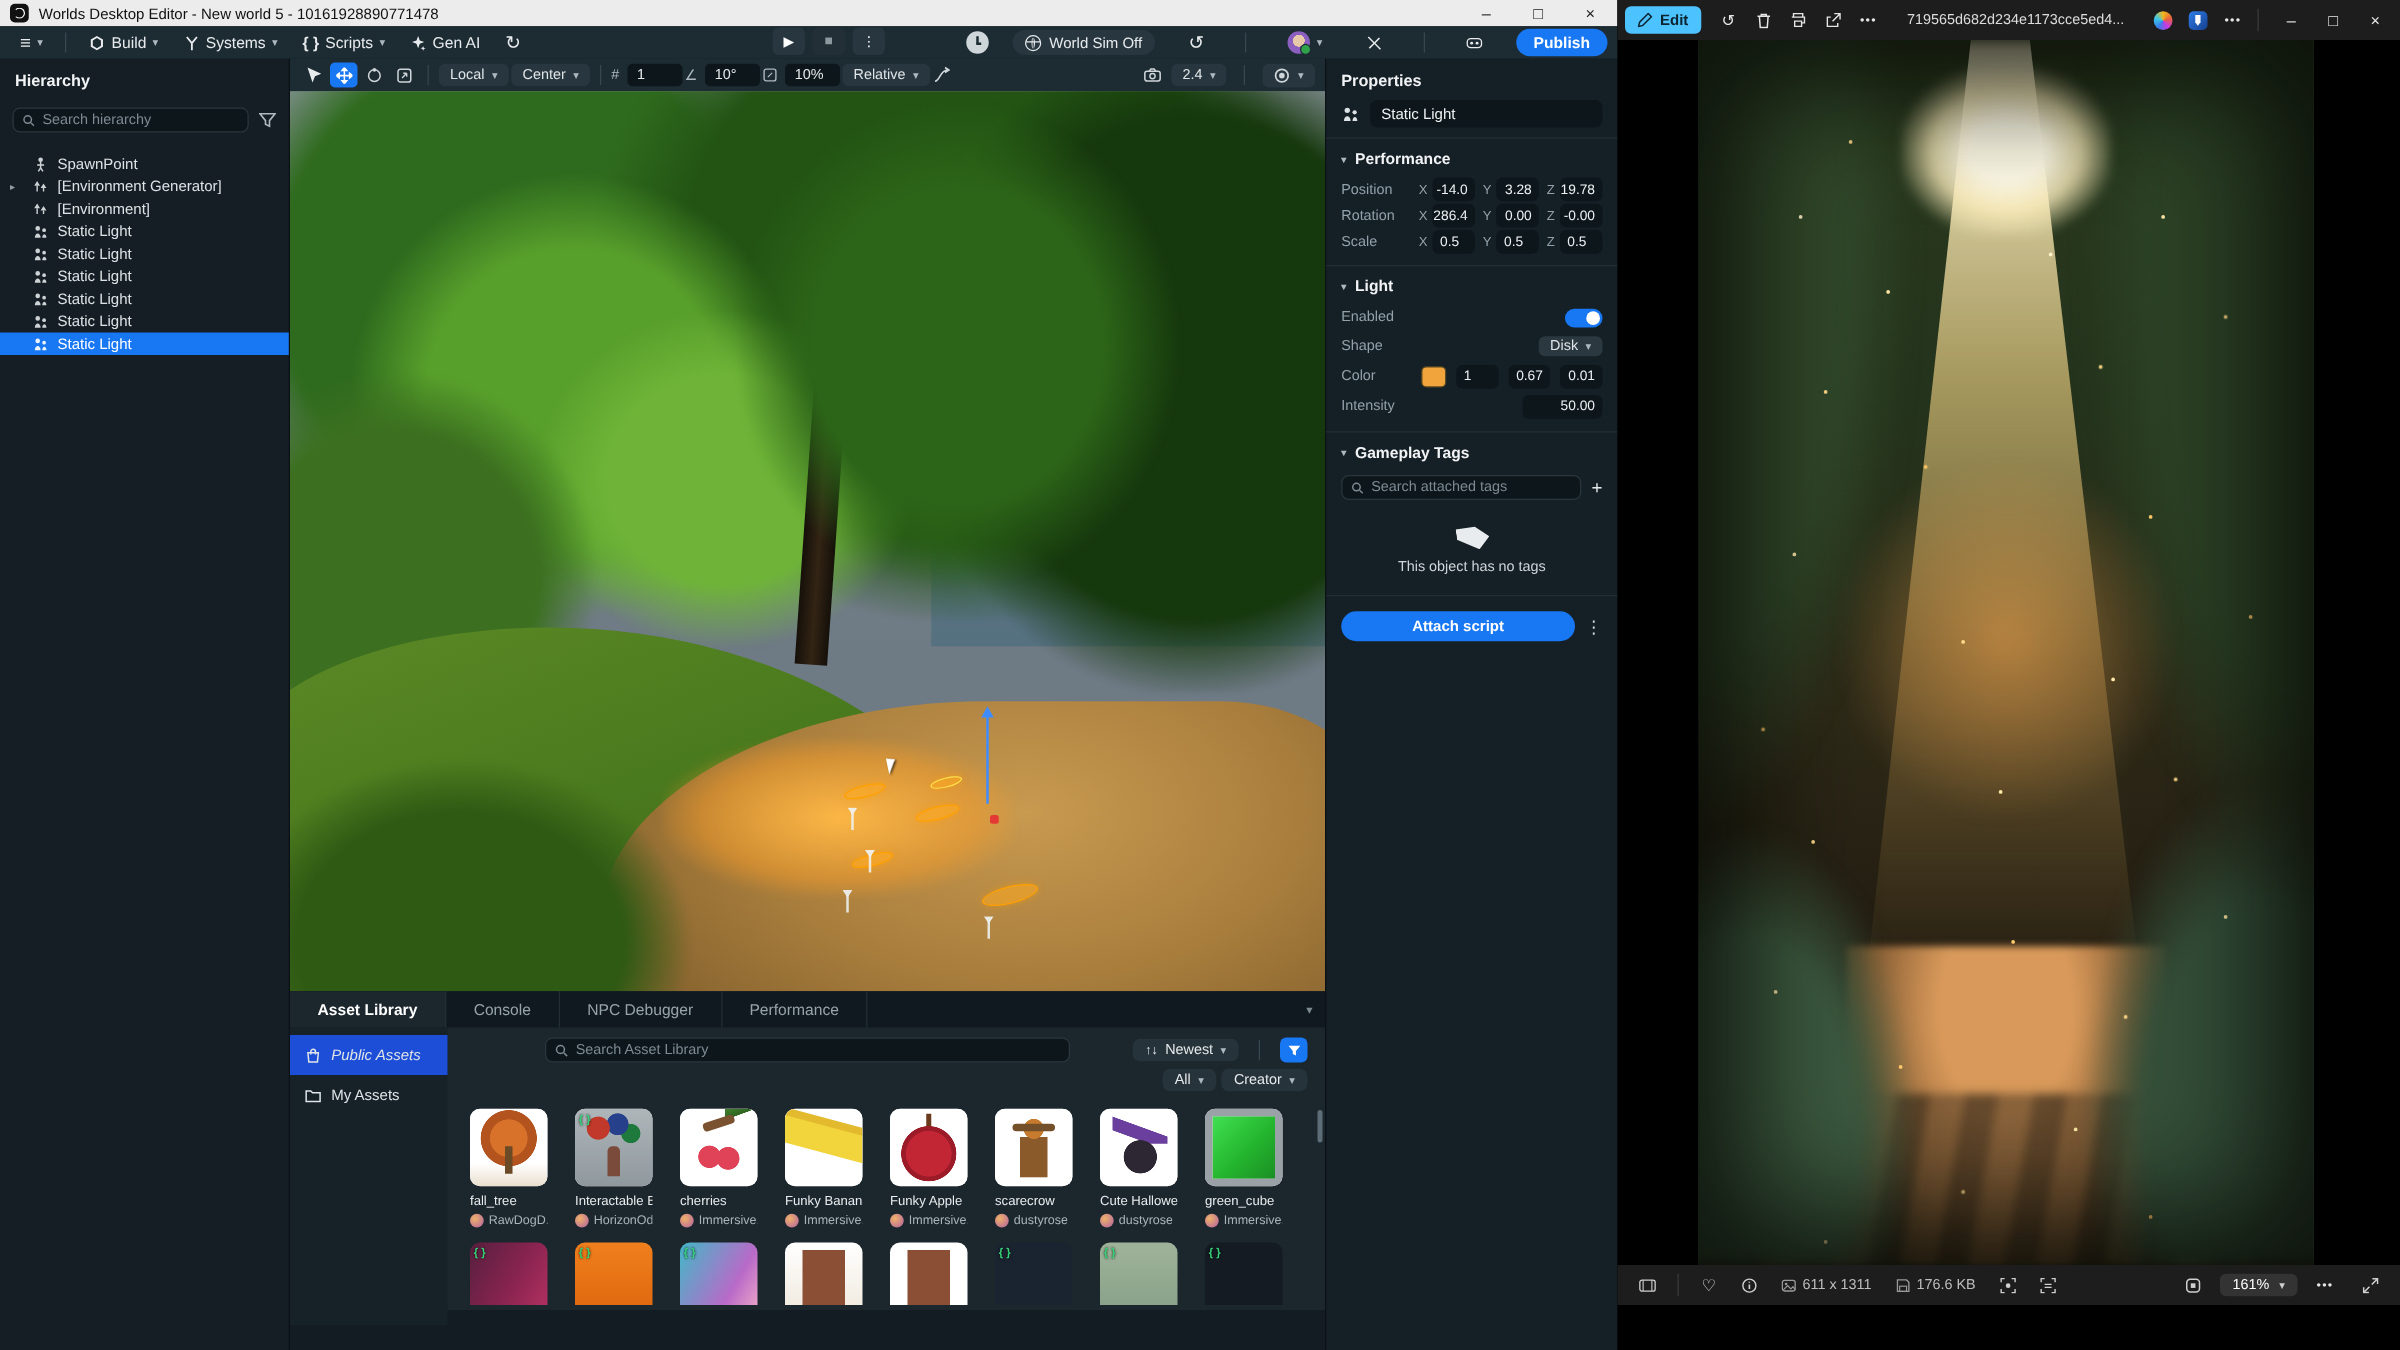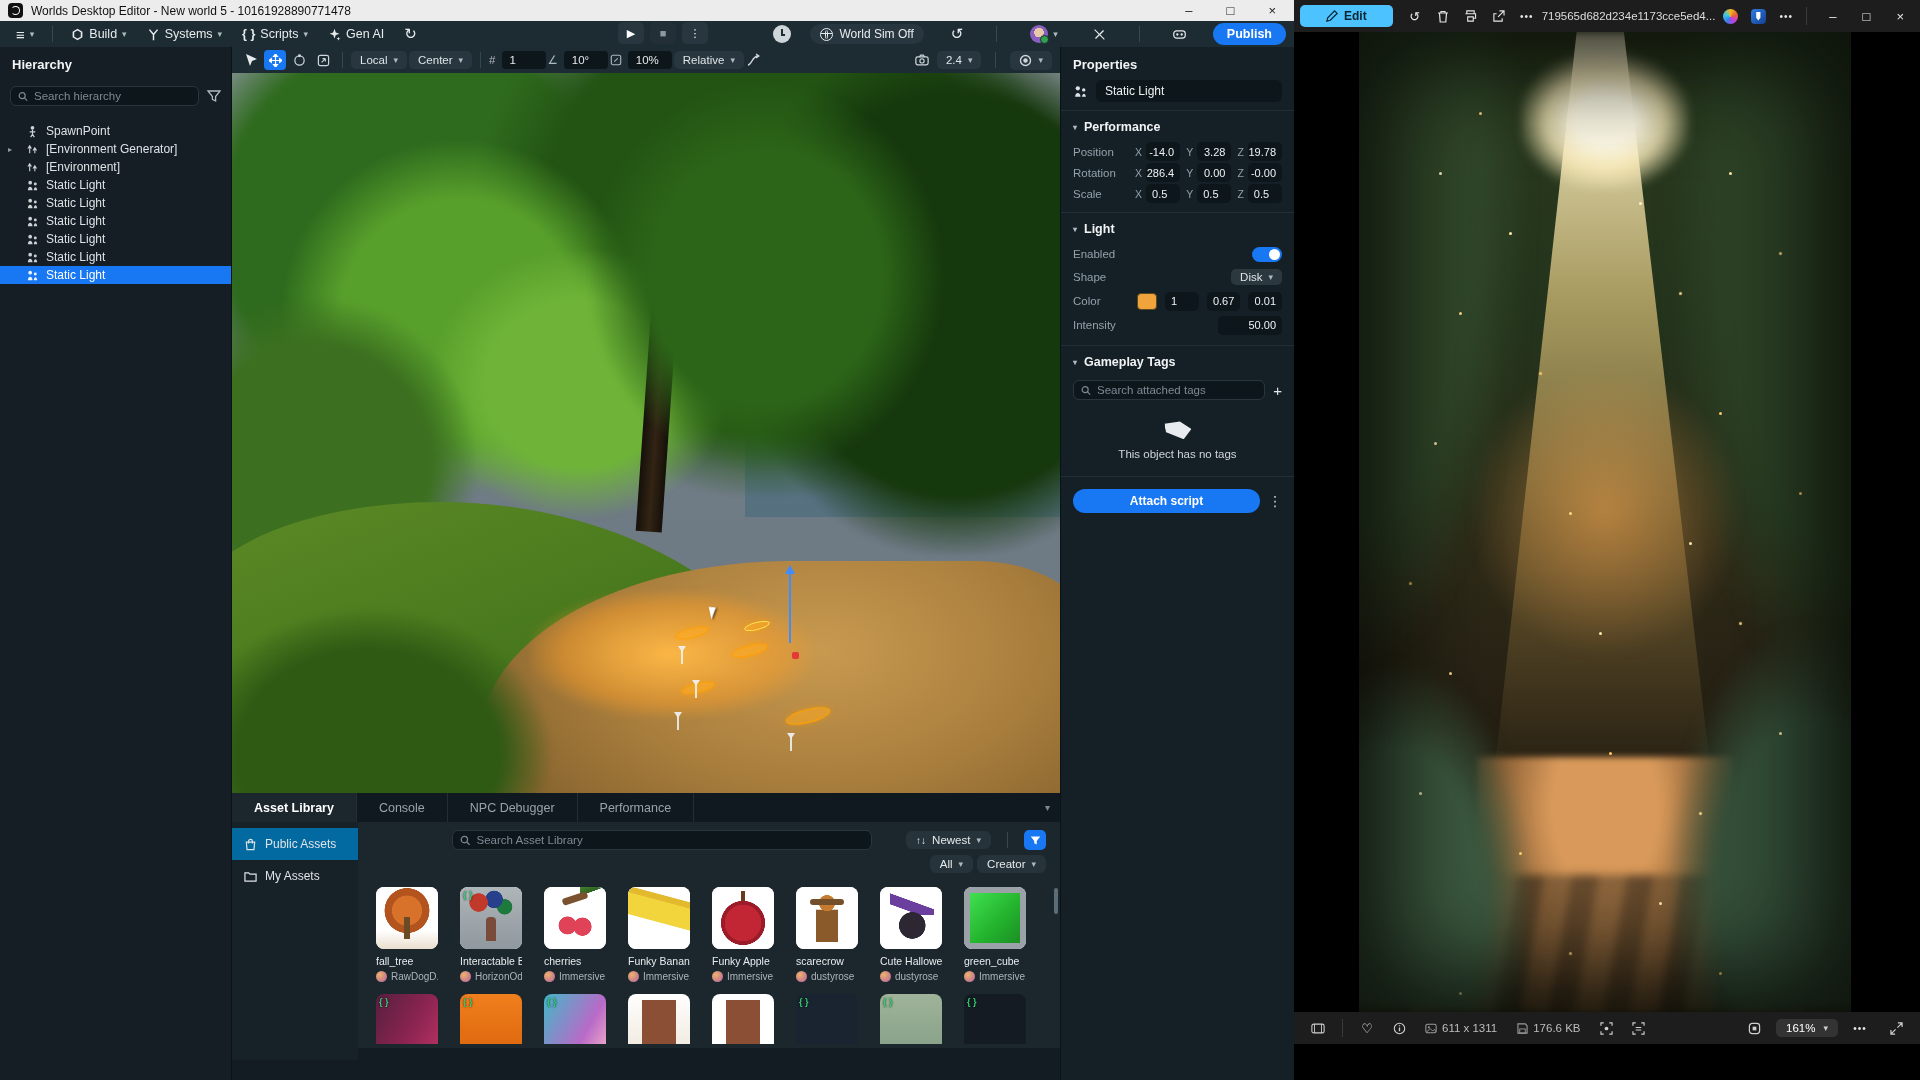--- a/index.html
+++ b/index.html
@@ -86,24 +86,24 @@
 
   
   #bottompanel { left:232px; top:793px; width:828px; height:255px; background:#1b262d; }
   .tabsbar { display:flex; align-items:center; height:29px; background:#10191f; color:#97a3ab; font-size:12.5px; }
   .tab { padding:0 22px; height:29px; display:flex; align-items:center; border-right:1px solid #222e36; }
   .tab.active { background:#1b262d; color:#fff; font-weight:bold; }
   .tabsbar .collapse { margin-left:auto; padding-right:10px; color:#7d8a92; font-size:10px; }
   .bp-body { display:flex; height:238px; }
   .bp-side { width:126px; background:#172128; padding-top:6px; flex:none; }
   .bp-side .sitem { display:flex; align-items:center; gap:8px; height:32px; padding:0 12px; font-size:12px; color:#dfe4e7; }
-  .bp-side .sitem.sel { background:#0369a1; }
+  .bp-side .sitem.sel { background:#1d4ed8;font-style:italic; }
   .bp-main { flex:1; position:relative; padding:8px 14px 0; }
   .al-top { display:flex; align-items:center; gap:10px; }
-  .al-search { flex:1; max-width:420px; margin-left:80px; }
+  .al-search { flex:1; max-width:420px; margin-left:64px; }
   .sortbtn { display:flex; align-items:center; gap:6px; background:#27333b; border-radius:6px; padding:3px 10px; font-size:11.5px; color:#e5e9eb; }
   .filterbtn { width:22px; height:20px; background:#1877f2; border-radius:5px; display:flex; align-items:center; justify-content:center; }
   .al-filters { display:flex; gap:4px; justify-content:flex-end; margin-top:5px; }
   .fpill { display:flex; align-items:center; gap:6px; background:#27333b; border-radius:6px; padding:3px 10px; font-size:11.5px; color:#e5e9eb; }
   .cards { display:flex; gap:22px; margin-top:14px; padding-left:4px; }
   .card { width:62px; flex:none; }
   .thumb { width:62px; height:62px; border-radius:8px; position:relative; background:#fff; overflow:hidden; }
   .thumb .art { position:absolute; inset:0; }
   .badge { position:absolute; left:3px; top:3px; color:#37d67a; font-size:9px; font-weight:bold; text-shadow:0 0 2px #000; z-index:2; }
   .cname { font-size:10.5px; color:#e8ecee; margin-top:6px; white-space:nowrap; overflow:hidden; }
@@ -152,21 +152,21 @@
   .toggle::after { content:""; position:absolute; right:2px; top:2px; width:11px; height:11px; border-radius:50%; background:#fff; }
   .shapedd { margin-left:auto; display:flex; align-items:center; gap:6px; background:#2b3840; border-radius:5px; padding:2px 9px; font-size:11.5px; }
   .swatch { width:20px; height:17px; border-radius:4px; background:#f1a33c; border:1px solid #5a4a20; }
   .tagicon { width:26px; height:26px; margin:14px auto 8px; background:#e8ecee; clip-path:polygon(0 30%, 60% 30%, 100% 65%, 65% 100%, 0 62%); transform:rotate(-8deg); }
   .notags { text-align:center; font-size:11.5px; color:#cfd6da; }
   .attach { flex:1; background:#1877f2; border-radius:16px; height:24px; display:flex; align-items:center; justify-content:center; color:#fff; font-weight:bold; font-size:12px; }
 
   
   #photos { left:1294px; top:0; width:626px; height:1080px; background:#000; }
   .ph-top { position:absolute; left:0; top:0; width:626px; height:32px; background:#1d1d1d; display:flex; align-items:center; padding:0 6px; color:#e6e6e6; }
-  .editbtn { display:flex; align-items:center; gap:6px; background:#4cc2ff; color:#0b2430; font-size:12px; font-weight:bold; border-radius:5px; padding:4px 26px; }
+  .editbtn { display:flex; align-items:center; gap:6px; background:#4cc2ff; color:#0b2430; font-size:12px; font-weight:bold; border-radius:5px; padding:4px 10px; }
   .ph-ic { width:28px; height:24px; display:flex; align-items:center; justify-content:center; border-radius:4px; font-size:13px; color:#e6e6e6; }
   .ph-name { font-size:11.5px; color:#dcdcdc; margin:0 auto; white-space:nowrap; }
   .copilot { width:15px; height:15px; border-radius:50%; background:conic-gradient(#f2b71c,#e8633a,#c63ae8,#3a7de8,#3ac8e8,#f2b71c); }
   .designer { width:15px; height:15px; border-radius:4px; background:linear-gradient(135deg,#2f7de8,#15408f); position:relative; }
   .designer::after { content:""; position:absolute; left:4px; top:3px; width:7px; height:9px; background:#fff; clip-path:polygon(20% 0,80% 0,80% 70%,50% 100%,20% 70%); }
   .ph-win { display:flex; gap:26px; padding:0 10px 0 16px; font-size:13px; color:#e6e6e6; }
   .photo { position:absolute; left:65px; top:32px; width:492px; height:980px; overflow:hidden; background:#1a2414; }
   .ph-bottom { position:absolute; left:0; top:1012px; width:626px; height:32px; background:#1d1d1d; display:flex; align-items:center; gap:4px; padding:0 10px; color:#cfcfcf; }
   .meta { font-size:11.5px; color:#bdbdbd; display:flex; align-items:center; gap:5px; margin:0 8px; }
   .zoompill { display:flex; align-items:center; gap:8px; background:#333; border-radius:5px; padding:3px 10px; font-size:11.5px; color:#fff; }

